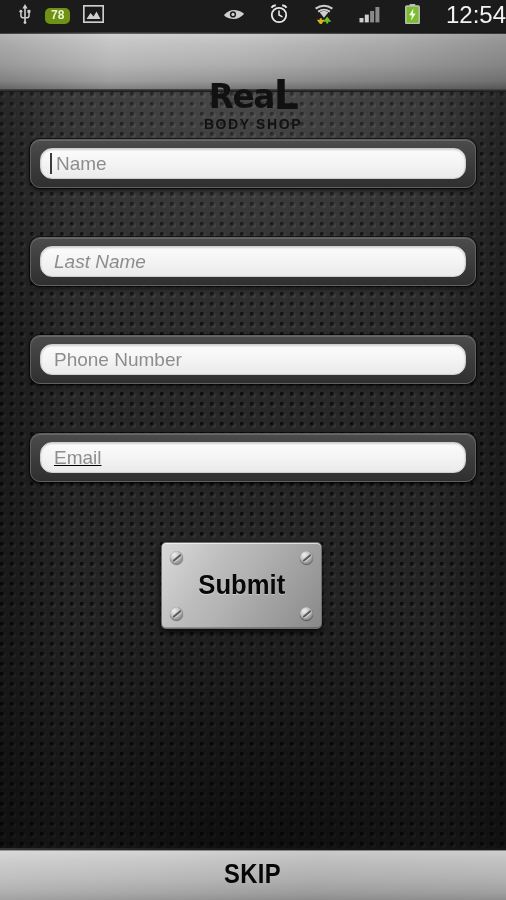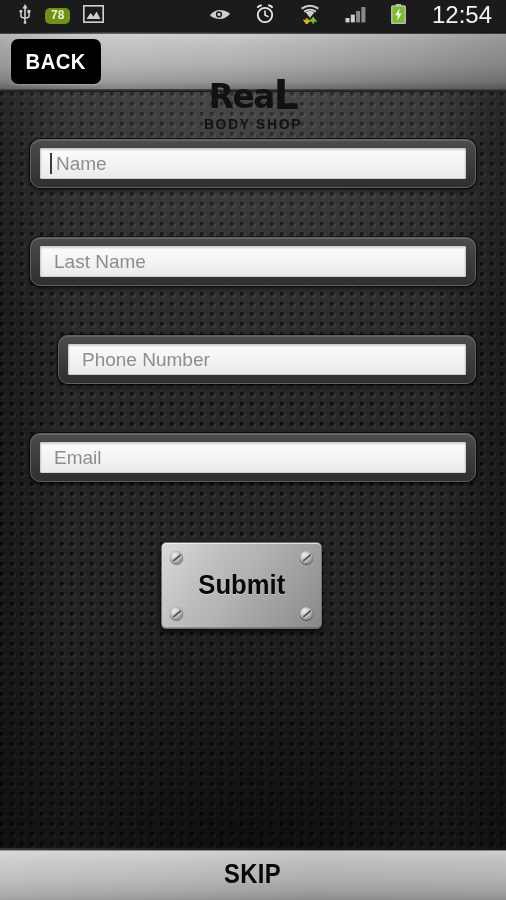--- a/index.html
+++ b/index.html
@@ -16,21 +16,21 @@
 
   
   .statusbar {
     position:absolute; top:0; left:0;
     width:506px; height:32px;
     background:#1b1b1b;
     display:flex; align-items:center;
     z-index:50;
   }
   .sb-left { display:flex; align-items:center; gap:13px; padding-left:18px; }
-  .sb-right { display:flex; align-items:center; gap:24px; margin-left:auto; padding-right:14px; }
+  .sb-right { display:flex; align-items:center; gap:24px; margin-left:auto; }
   .sb-icon { display:block; }
   .sb-badge {
     background:#6f9214;
     color:#eaf3d2;
     font-size:12px; font-weight:bold;
     border-radius:5px;
     padding:1px 6px 2px 6px;
     line-height:1.1;
     font-family:"Liberation Sans", sans-serif;
   }
@@ -164,21 +164,21 @@
       inset 0 1px 0 rgba(255,255,255,0.16);
     display:flex; align-items:center;
     padding:0 9px;
   }
   .field-inner {
     position:relative;
     flex:1;
     height:31px;
     background:linear-gradient(to bottom, #fcfcfc 0%, #f3f3f3 55%, #eaeaea 100%);
     border:1px solid #cfcfcf;
-    border-radius:1px;
+    border-radius:12px;
     display:flex; align-items:center;
     box-shadow:inset 0 1px 2px rgba(0,0,0,0.18);
     cursor:text;
     overflow:hidden;
   }
   .field-inner .caret {
     width:2px; height:21px;
     background:#3a3a3a;
     margin-left:9px;
     margin-right:1px;
@@ -187,23 +187,23 @@
   .field-inner .ph {
     color:#8d8d8d;
     font-size:19px;
     font-family:"Liberation Sans", sans-serif;
     padding-left:3px;
     white-space:nowrap;
   }
   .field-inner.nofocus .ph { padding-left:13px; }
 
   .fld-name   { top:47px;  position:absolute; left:0; right:0; }
-  .fld-last   { top:145px; position:absolute; left:0; right:0; }
-  .fld-phone  { top:243px; position:absolute; left:0; right:0;padding-left:28px; }
-  .fld-email  { top:341px; position:absolute; left:0; right:0; }
+  .fld-last   { top:145px; position:absolute; left:0; right:0;font-style:italic; }
+  .fld-phone  { top:243px; position:absolute; left:0; right:0; }
+  .fld-email  { top:341px; position:absolute; left:0; right:0;text-decoration:underline; }
 
   
   .submit-plate {
     position:absolute;
     left:161px; top:542px;
     width:161px; height:87px;
     border-radius:5px;
     background:
       linear-gradient(125deg,
         #d8d8d8 0%, #cfcfcf 12%,
@@ -354,23 +354,20 @@
       </span>
       <span class="sb-clock">12:54</span>
     </div>
   </div>
 
   <div class="bg-mesh"></div>
   <div class="bg-vignette"></div>
 
   <div class="header">
     <div class="header-sheen"></div>
-    <div class="back-btn">
-      <span>BACK</span>
-    </div>
     <div class="logo">
       <div class="logo-main">
         <span>Rea</span><span class="big-l">L</span>
       </div>
       <div class="logo-sub">BODY SHOP</div>
     </div>
   </div>
 
   <div class="form">
 

